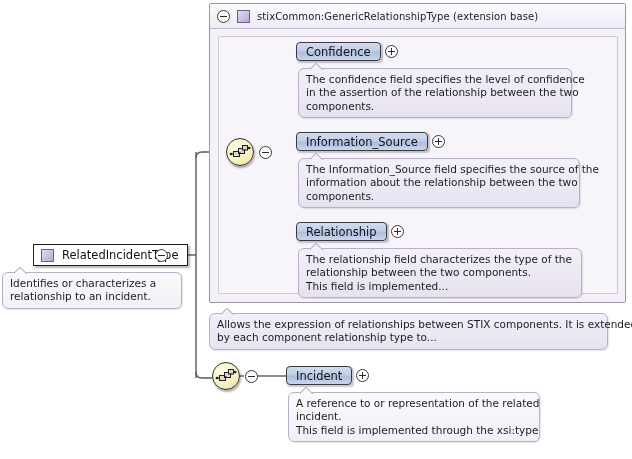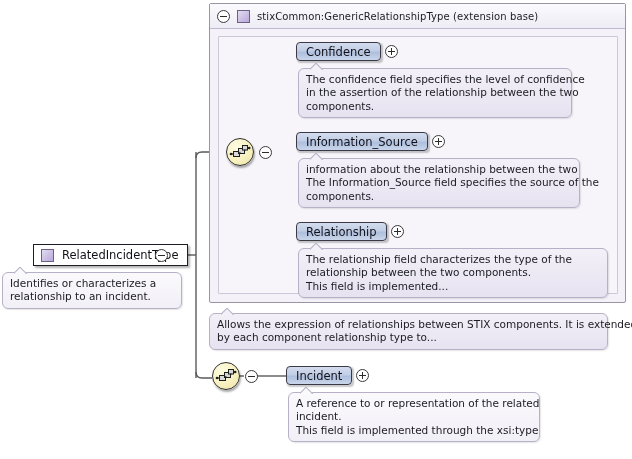--- a/index.html
+++ b/index.html
@@ -182,30 +182,30 @@
     <span class="ln">in the assertion of the relationship between the two</span>
     <span class="ln">components.</span>
   </div>
 
   <div class="node" style="left:296px;top:132px;">
     <span class="pill">Information_Source</span>
     <span class="pm plus"></span>
   </div>
   <div class="note" style="left:298px;top:158px;width:282px;">
     <span class="tail"></span>
+    <span class="ln">The Information_Source field specifies the source of the</span>
     <span class="ln">information about the relationship between the two</span>
-    <span class="ln">The Information_Source field specifies the source of the</span>
     <span class="ln">components.</span>
   </div>
 
   <div class="node" style="left:296px;top:222px;">
     <span class="pill">Relationship</span>
     <span class="pm plus"></span>
   </div>
-  <div class="note" style="left:298px;top:248px;width:310px;">
+  <div class="note" style="left:298px;top:248px;width:284px;">
     <span class="tail"></span>
     <span class="ln">The relationship field characterizes the type of the</span>
     <span class="ln">relationship between the two components.</span>
     <span class="ln">This field is implemented...</span>
   </div>
 
   <div class="typebox">
     <span class="sq-icon"></span>
     <span>RelatedIncidentType</span>
   </div>

